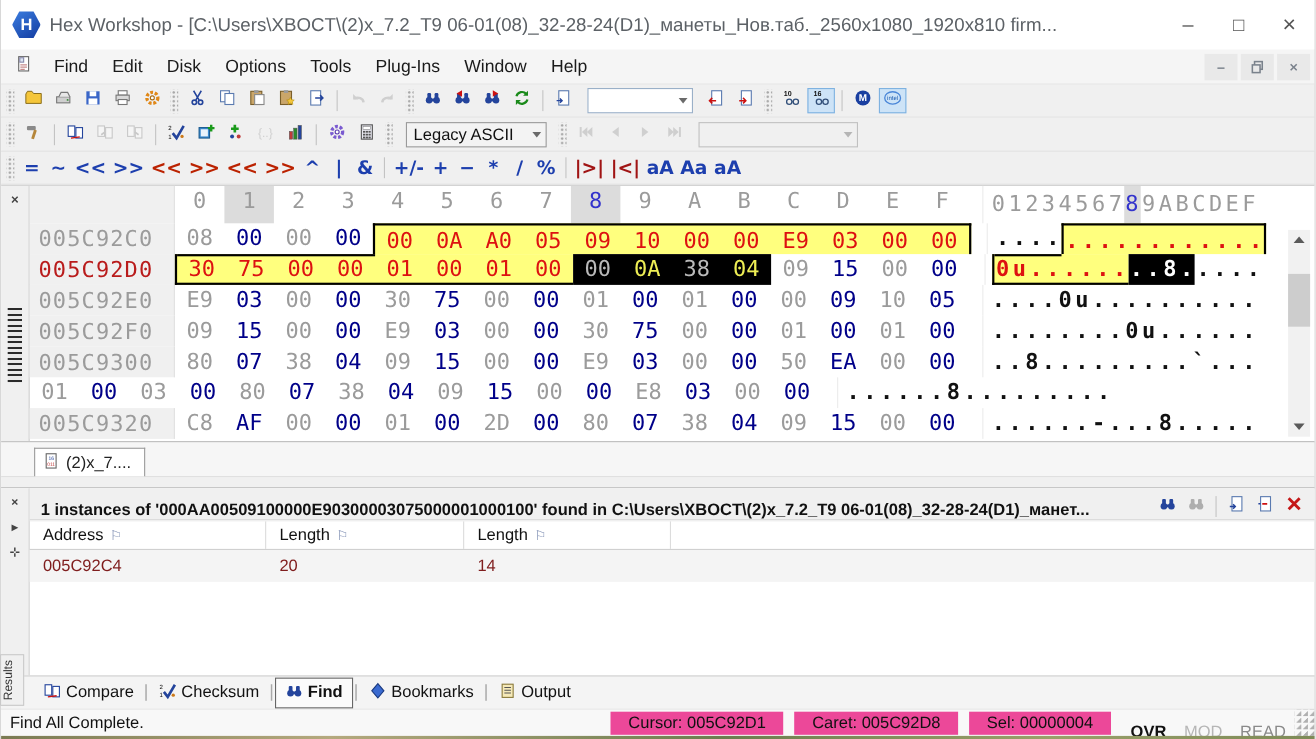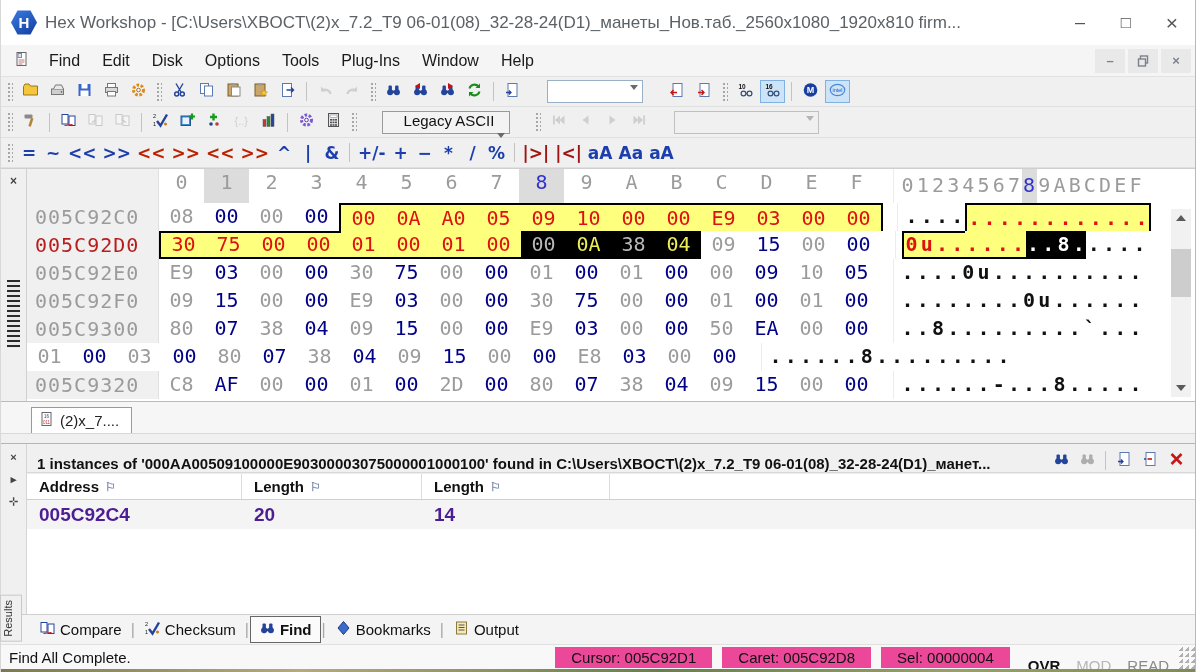--- a/index.html
+++ b/index.html
@@ -35,22 +35,22 @@
     border-bottom:1px solid #e0e0e0; padding-left:2px; }
   .tb1 { height:30px; } .tb2 { height:31px; } .tb3 { height:30px; }
   .tbtn { width:25px; height:23px; margin:0 1px; display:flex; align-items:center; justify-content:center;
     border:1px solid transparent; }
   .tbtn.pressed { background:#cde3f7; border-color:#7fb2e0; }
   .tbtn.disabled { opacity:.38; filter:grayscale(1); }
   .tsep { width:1px; height:19px; background:#c3c3c3; margin:0 5px; flex:none; }
   .tgrip { width:7px; height:22px; margin:0 4px 0 3px; flex:none;
     background-image:radial-gradient(#a6a6a6 1px, transparent 1.2px);
     background-size:4px 4px; background-position:1px 1px; }
-  .tcombo { height:23px; background:#fff; border:1px solid #9ab0c8; margin:0 21px;
-    display:flex; align-items:center; font-size:15px; color:#111; padding-left:6px; position:relative;flex-direction:column; }
+  .tcombo { height:23px; background:#fff; border:1px solid #9ab0c8; margin:0 8px;
+    display:flex; align-items:center; font-size:15px; color:#111; padding-left:6px; position:relative; }
   .tcombo .arr { margin-left:auto; width:16px; display:flex; align-items:center; justify-content:center; }
   .tcombo .arr::after { content:''; border:4px solid transparent; border-top:5px solid #6a6a6a; margin-top:4px; }
   .tcombo.gray { background:#f3f3f3; border-color:#9a9a9a; }
   .tcombo.disabled { background:#f0f0f0; border-color:#c0c0c0; }
   .tcombo.disabled .arr::after { border-top-color:#b5b5b5; }
   .opbtn { min-width:24px; height:24px; padding:0 3px; display:flex; align-items:center; justify-content:center;
     font-size:17px; font-weight:bold; font-family:"DejaVu Sans", sans-serif; }
   .opbtn.blue { color:#1d3fae; } .opbtn.red { color:#bb2200; } .opbtn.darkred { color:#a01414; }
   .opbtn.mix { color:#1d3fae; }
 
@@ -119,28 +119,28 @@
     display:flex; flex-direction:column; align-items:center; gap:8px; padding-top:6px; }
   .rsbtn { width:14px; height:14px; color:#444; font-size:11px; font-weight:bold;
     display:flex; align-items:center; justify-content:center; }
   .resbody { flex:1; display:flex; flex-direction:column; }
   .restitle { height:29px; background:#f0f0f0; border-bottom:1px solid #d8d8d8;
     display:flex; align-items:flex-end; padding:0 6px 0 10px; flex:none; }
   .restext { font-size:15px; font-weight:bold; color:#111; white-space:nowrap; overflow:hidden;
     text-overflow:ellipsis; flex:1; }
   .resicons { display:flex; align-items:center; flex:none; margin-left:8px; }
   .resicons .tbtn { width:24px; }
-  .restable { flex:1; display:flex; flex-direction:column;font-weight:bold; }
+  .restable { flex:1; display:flex; flex-direction:column; }
   .rthead { height:27px; display:flex; border-bottom:1px solid #d0d0d0; border-top:1px solid #eee;
     align-items:center; flex:none; }
   .rth { font-size:15px; color:#111; padding-left:12px; border-right:1px solid #dcdcdc;
     height:100%; display:flex; align-items:center; gap:6px; }
   .rth .flag { color:#7a8ab0; font-size:12px; }
   .rtrow { height:29px; display:flex; align-items:center; background:#f4f4f4; flex:none; }
-  .rtd { font-size:19px; color:#4c1d95; padding-left:12px; }
+  .rtd { font-size:15px; color:#7f1d1d; padding-left:12px; }
   .c0 { width:215px; flex:none; } .c1 { width:180px; flex:none; } .c2 { width:188px; flex:none; }
 
   
   .bottomtabs { height:30px; background:#f4f4f4; border-top:1px solid #cfcfcf; flex:none;
     display:flex; align-items:center; padding-left:30px; position:relative; }
   .side-label { position:absolute; left:-1px; bottom:2px; width:22px; text-align:center;
     writing-mode:vertical-rl; transform:rotate(180deg); font-size:11px; color:#333;
     border:1px solid #c9c9c9; background:#f0f0f0; padding:4px 1px; }
   .btab { display:flex; align-items:center; gap:4px; padding:3px 8px; font-size:15px; color:#111; }
   .btab.active { border:1px solid #666; background:#fbfbfb; font-weight:bold; }

